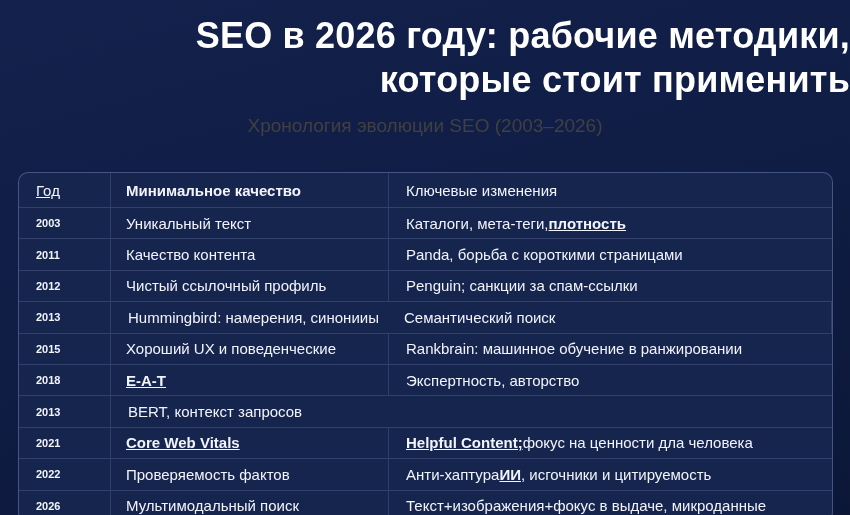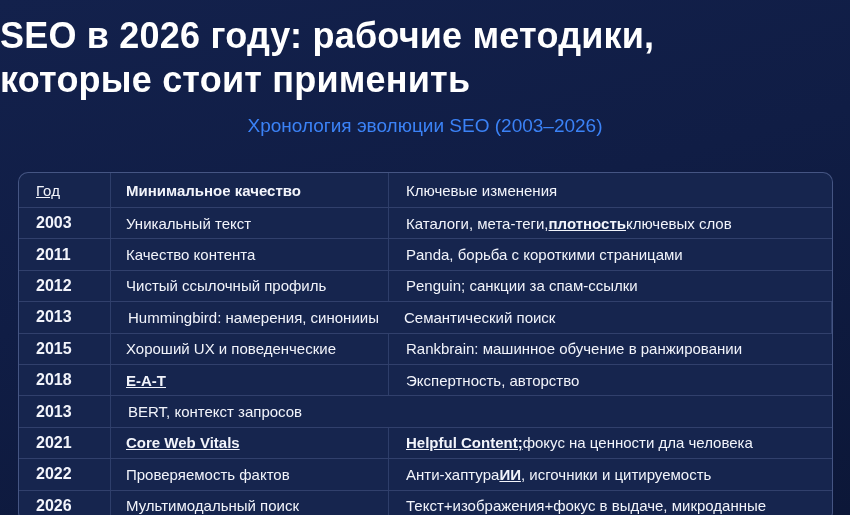--- a/index.html
+++ b/index.html
@@ -4,46 +4,46 @@
 <style>
   html,body{margin:0;padding:0;}
   body{
     width:850px;height:515px;overflow:hidden;
     font-family:"Liberation Sans","DejaVu Sans",sans-serif;
     background:linear-gradient(165deg,#13214c 0%,#101d45 45%,#0c1738 100%);
     color:#f2f4fb;
   }
   .stage{position:relative;width:850px;height:515px;}
   .title{
-    margin-top:14px;text-align:left;font-weight:700;color:#ffffff;
+    margin-top:14px;text-align:right;font-weight:700;color:#ffffff;
     font-size:36px;line-height:44px;letter-spacing:.2px;
   }
   .subtitle{
     margin-top:12px;text-align:center;font-size:19px;line-height:24px;
-    color:#3b82f6;font-weight:400;
+    color:#404040;font-weight:400;
   }
   .tablewrap{
     position:absolute;left:18px;top:158px;width:815px;
     border:1px solid rgba(146,166,218,.38);
     border-radius:10px;overflow:hidden;
     background:#16254e;
     box-sizing:border-box;
   }
   .trow{
     display:grid;grid-template-columns:92px 278px 1fr;
     border-top:1px solid rgba(146,166,218,.22);
     height:30.4px;
   }
   .trow.head{border-top:none;height:34px;}
   .cell{
     display:flex;align-items:center;
     font-size:15px;color:#f2f4fb;white-space:nowrap;overflow:hidden;
     box-sizing:border-box;
   }
-  .cell.year{padding-left:17px;font-weight:700;font-size:16px;border-right:1px solid rgba(146,166,218,.20);}
+  .cell.year{padding-left:17px;font-weight:700;font-size:11px;border-right:1px solid rgba(146,166,218,.20);}
   .cell.mid{padding-left:15px;border-right:1px solid rgba(146,166,218,.20);}
   .cell.last{padding-left:17px;}
   .head .cell{font-size:15px;}
   .head .year{font-weight:400;font-size:15px;text-decoration:underline;}
   .head .mid{font-weight:700;}
   .head .last{font-weight:400;}
   .b{font-weight:700;text-decoration:underline;}
 </style>
 </head>
 <body>
@@ -63,21 +63,20 @@
     </div>
     <div>
         <div class="trow">
           <div class="cell year">2003</div>
           <div class="cell mid">
             <span>Уникальный текст</span>
           </div>
           <div class="cell last">
             <span>Каталоги, мета-теги, </span>
             <span class="b">плотность</span>
-            <span> ключевых слов</span>
           </div>
         </div>
         <div class="trow">
           <div class="cell year">2011</div>
           <div class="cell mid">
             <span>Качество контента</span>
           </div>
           <div class="cell last">
             <span>Panda, борьба с короткими страницами</span>
           </div>

